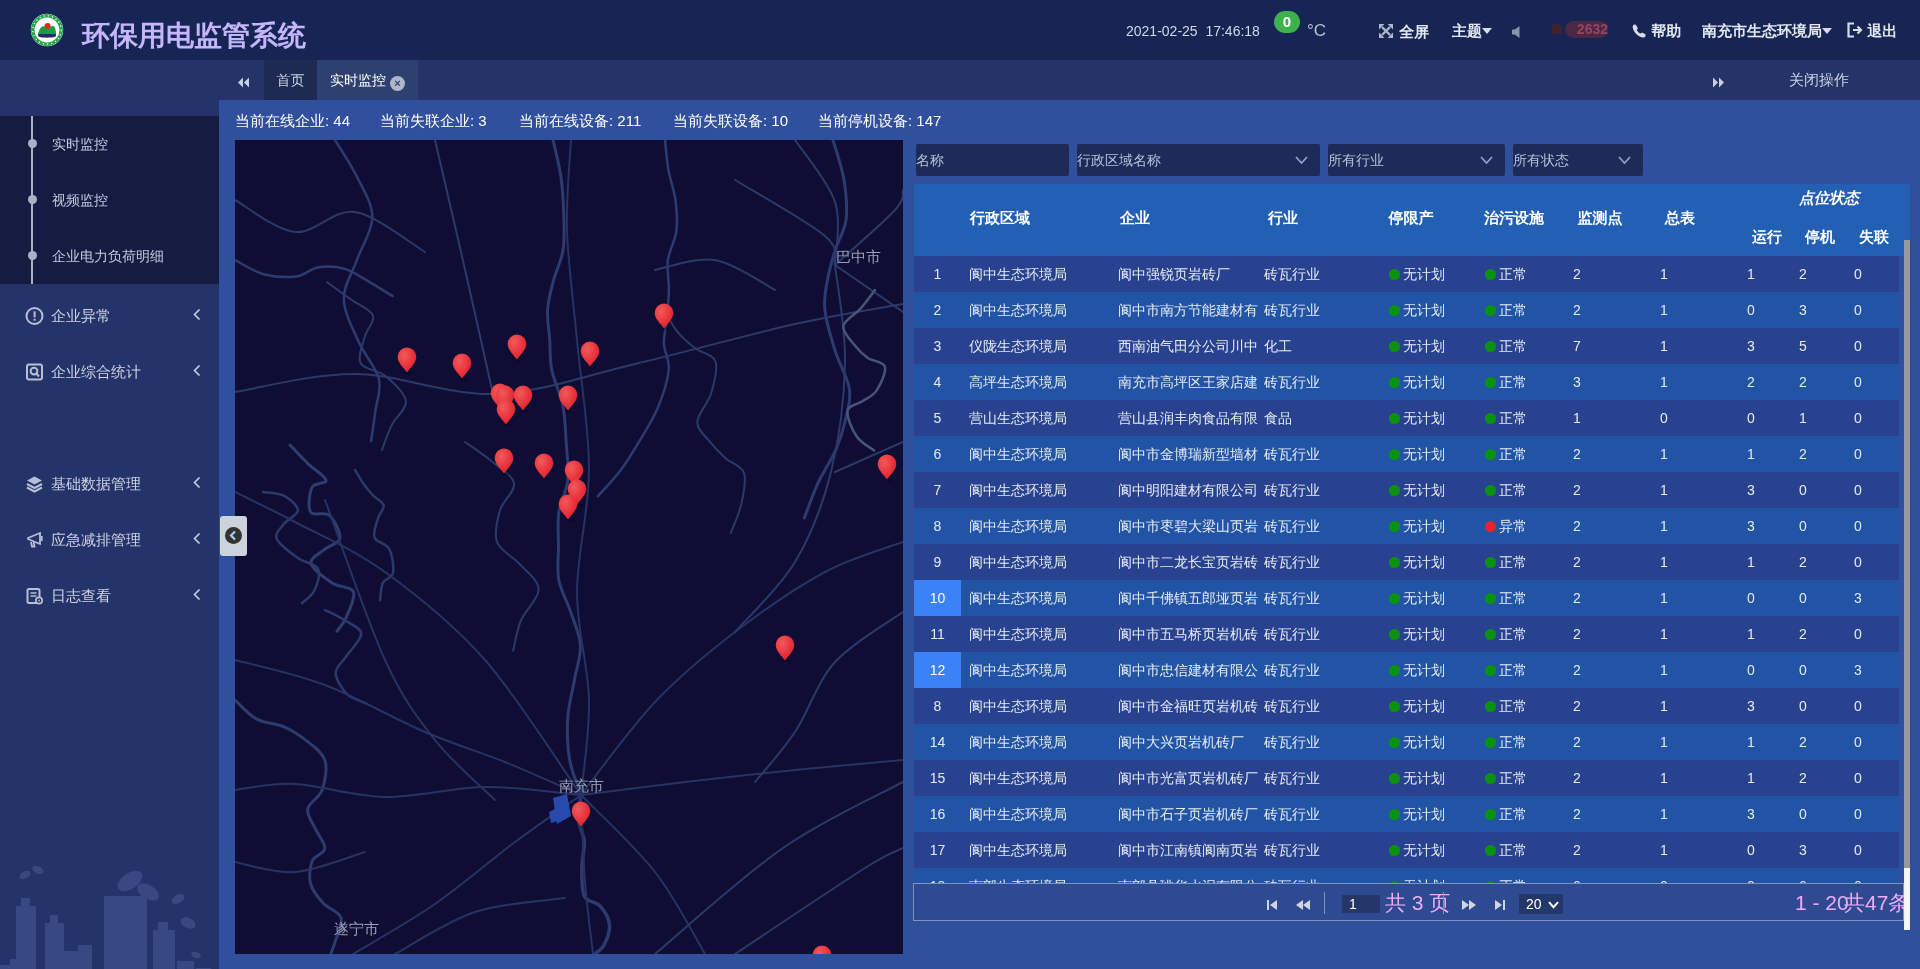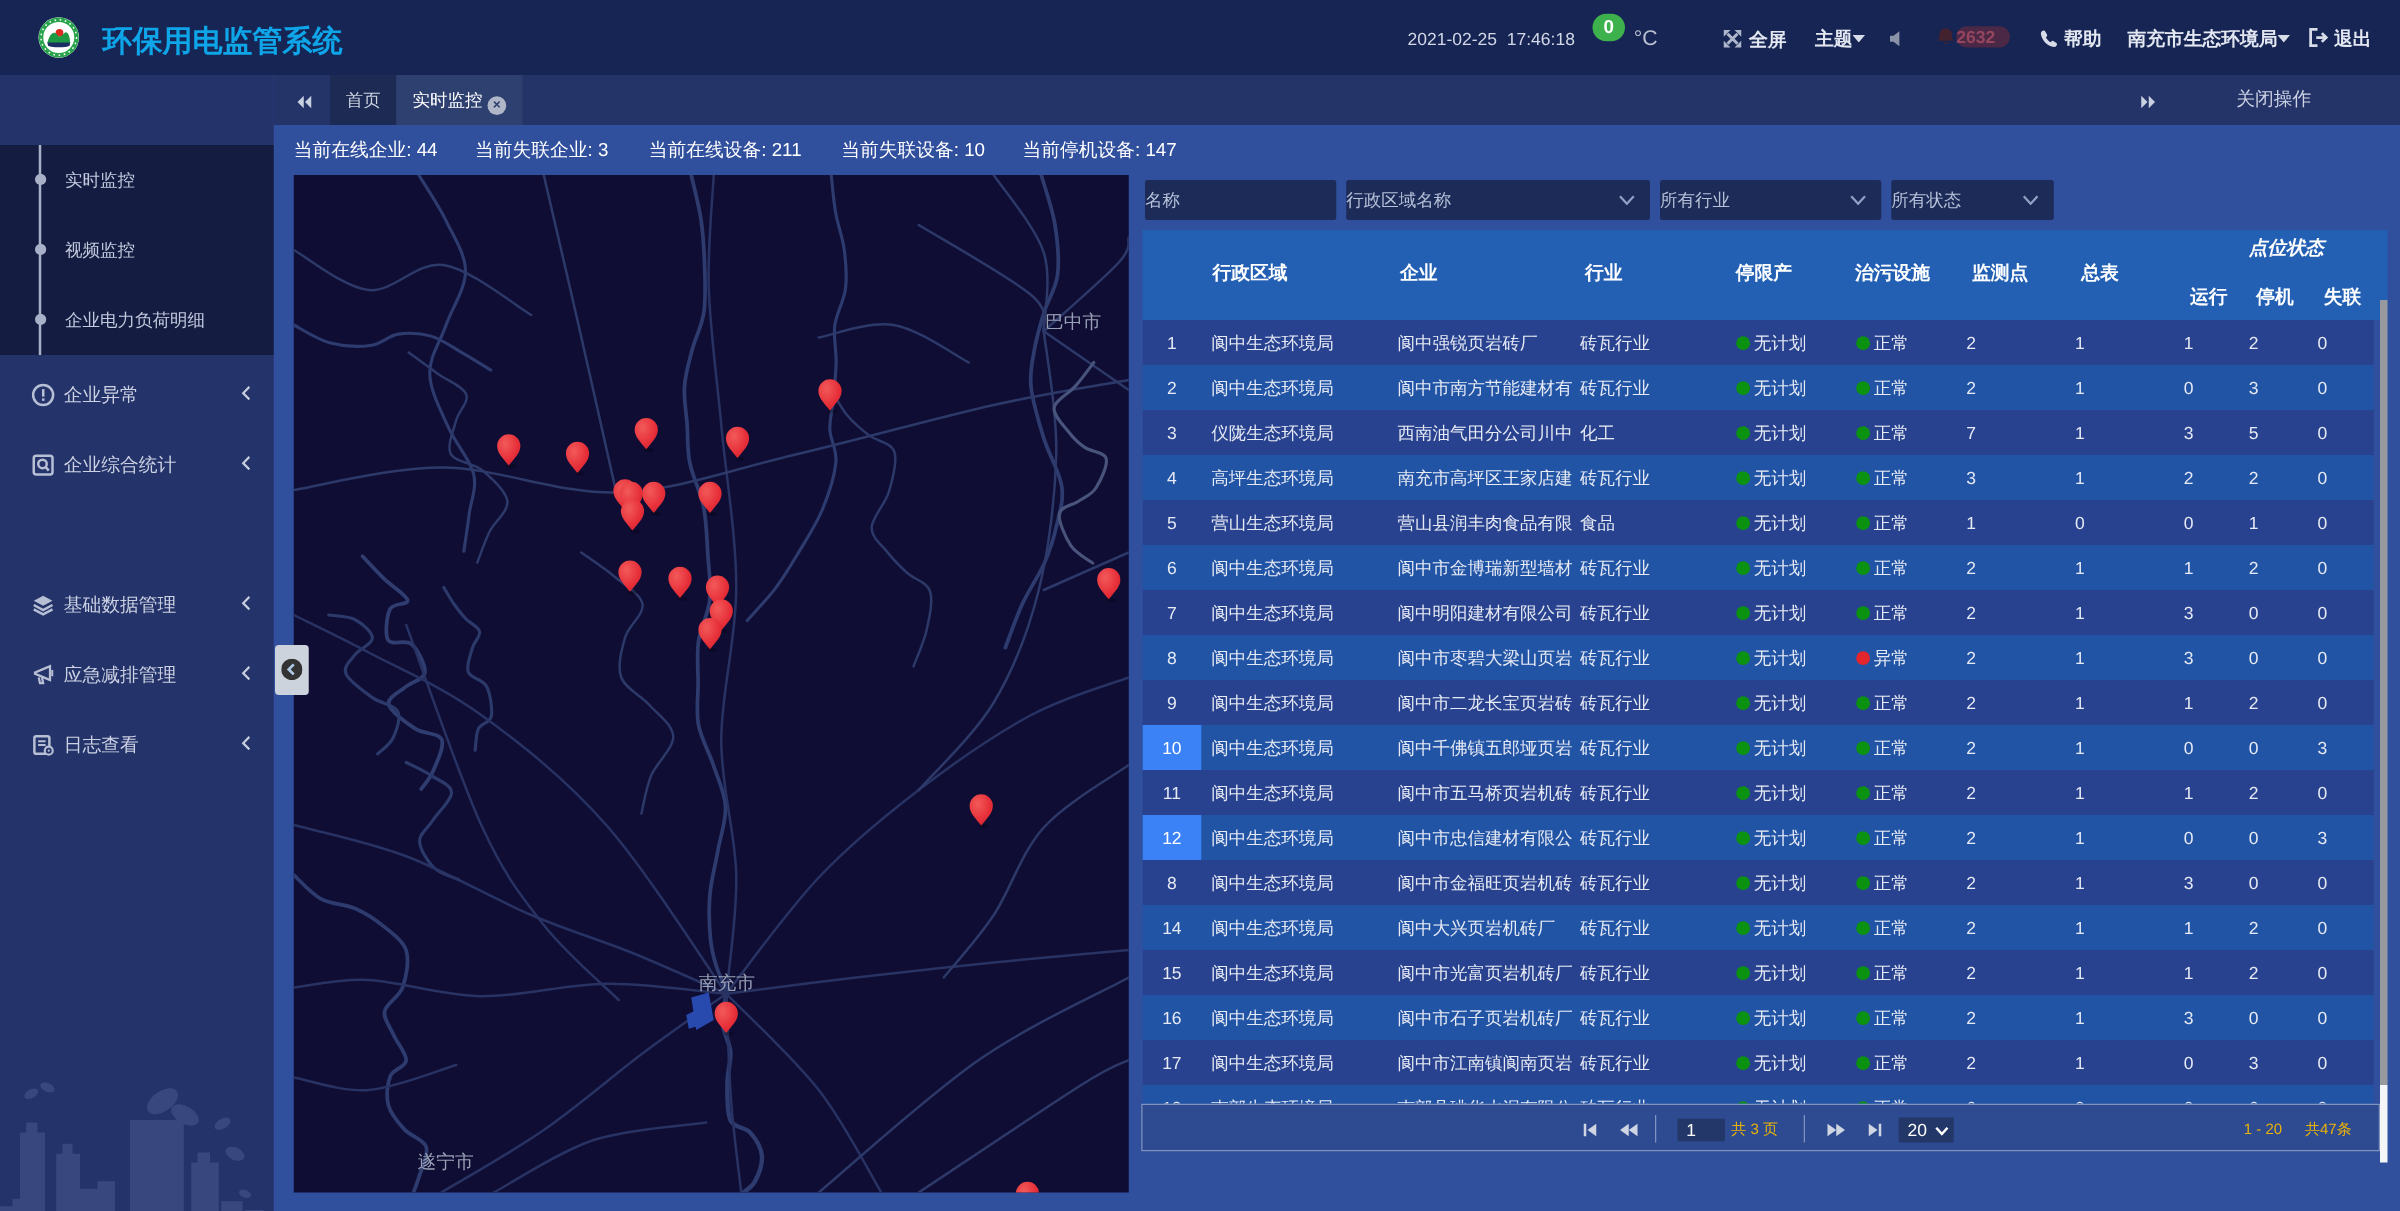--- a/index.html
+++ b/index.html
@@ -1,18 +1,18 @@
 <!DOCTYPE html>
 <html><head><meta charset="utf-8"><title>环保用电监管系统</title><style>
 *{margin:0;padding:0;box-sizing:border-box}
 html,body{width:1920px;height:969px;overflow:hidden;background:#304f9d;
  font-family:"Liberation Sans",sans-serif;}
 .abs{position:absolute}
 #header{position:absolute;left:0;top:0;width:1920px;height:60px;background:#162553;z-index:30}
-#title{position:absolute;left:82px;top:17px;font-size:24px;font-weight:bold;color:#0ea5e9}
+#title{position:absolute;left:82px;top:17px;font-size:28px;font-weight:bold;color:#c4b5fd}
 .htxt{position:absolute;color:#e3e7f1;font-size:15px;font-weight:bold;white-space:nowrap}
 #sidebar{position:absolute;left:0;top:60px;width:219px;height:909px;background:#24336a;z-index:20;overflow:hidden}
 .mitem{position:absolute;left:0;width:219px;height:56px}
 .mitem .txt{position:absolute;left:51px;top:50%;transform:translateY(-50%);font-size:15px;color:#ccd2e3;white-space:nowrap}
 .mitem .chev{position:absolute;right:18px;top:50%;transform:translateY(-50%);color:#99a2bd;font-size:13px}
 .mitem > svg{position:absolute;left:25px;top:50%;transform:translateY(-50%)}
 #submenu{position:absolute;left:0;top:56px;width:219px;height:168px;background:#141d41}
 #submenu .line{position:absolute;left:31px;top:0;width:2px;height:168px;background:#a9b1c8}
 #submenu .dot{position:absolute;left:27.5px;width:9px;height:9px;border-radius:50%;background:#a9b1c8}
 #submenu .stxt{position:absolute;left:52px;font-size:14px;color:#c3cadf;white-space:nowrap}
@@ -38,21 +38,21 @@
 .tr .ca{left:55px}.tr .cb{left:204px}.tr .cc{left:350px}
 .tr .cd{left:475px}.tr .ce{left:571px}
 .tr .v1{left:646px;width:34px;text-align:center}
 .tr .v2{left:733px;width:34px;text-align:center}
 .tr .v3{left:820px;width:34px;text-align:center}
 .tr .v4{left:872px;width:34px;text-align:center}
 .tr .v5{left:927px;width:34px;text-align:center}
 .dotg,.dotr{display:inline-block;width:11px;height:11px;border-radius:50%;margin-right:3px;vertical-align:-1px}
 .dotg{background:#0b9210}.dotr{background:#e3252c}
 #pager{position:absolute;left:694px;top:823px;width:991px;height:38px;background:#2e4a90;border:1px solid #7e93c0}
-#pager .pt{position:absolute;top:0;height:38px;line-height:38px;color:#eab308;font-size:12px;white-space:nowrap}
+#pager .pt{position:absolute;top:0;height:38px;line-height:38px;color:#f0abfc;font-size:21px;white-space:nowrap}
 #sbar{position:absolute;left:1685px;top:124px;width:6px;height:746px;background:#2360b4}
 </style></head><body>
 <div id="header">
     <svg width="34" height="34" viewBox="0 0 34 34" style="position:absolute;left:30px;top:13px">
       <circle cx="17" cy="17" r="16.2" fill="#fff"></circle>
       <circle cx="17" cy="17" r="14.2" fill="none" stroke="#27a44b" stroke-width="3.6"></circle>
       <circle cx="17" cy="17" r="14.2" fill="none" stroke="#fff" stroke-width="1.2" stroke-dasharray="1.3 2.9"></circle>
       <circle cx="17" cy="17" r="11.2" fill="#fff"></circle>
       <circle cx="17.6" cy="13.2" r="3.1" fill="#da2c1f"></circle>
       <path d="M7.8 21.5 C9.5 15.5 11.5 12.8 13.6 13.2 C15.8 13.6 16.2 16.6 18 16.2 C20.6 15.6 21.2 12.4 23.2 12.9 C25.2 13.4 26 17.8 26.2 21.5 Z" fill="#1d9a43"></path>
@@ -74,21 +74,21 @@
     <div class="htxt" style="left:1452px;top:22px">主题<svg width="10" height="6" viewBox="0 0 10 6" style="vertical-align:2px">
         <path d="M0 0 L10 0 L5 6 Z" fill="#d7dce8"></path>
       </svg></div>
     <div class="abs" style="left:1511px;top:22px"><svg width="13" height="14" viewBox="0 0 13 14" style="vertical-align:-3px">
         <path d="M1 4.6 L3.8 4.6 L8.5 1 L8.5 13 L3.8 9.4 L1 9.4 Z" fill="#8b93a8"></path>
       </svg></div>
     <div class="abs" style="left:1549px;top:21px"><svg width="15" height="16" viewBox="0 0 15 16" style="vertical-align:-3px">
         <path d="M7.5 1.5 a5 5 0 0 1 5 5 c0 3.5 1.5 5 1.5 5 L1 11.5 c0 0 1.5 -1.5 1.5 -5 a5 5 0 0 1 5 -5 Z" fill="#43222f"></path>
         <path d="M5.8 13 a1.8 1.8 0 0 0 3.4 0 Z" fill="#43222f"></path>
       </svg></div>
-    <div class="abs" style="left:1565px;top:21px;width:43px;height:17px;border-radius:9px;background:#4b2845;color:#96455f;font-size:14px;font-weight:bold;text-align:left;line-height:17px">2632</div>
+    <div class="abs" style="left:1565px;top:21px;width:43px;height:17px;border-radius:9px;background:#4b2845;color:#96455f;font-size:14px;font-weight:bold;text-align:right;line-height:17px">2632</div>
     <div class="htxt" style="left:1631px;top:22px"><svg width="16" height="16" viewBox="0 0 16 16" style="vertical-align:-3px">
         <path d="M3.2 1.6 C2.3 2.1 1.5 3 1.7 4.2 C2.1 6.8 3.5 9.4 5.5 11.3 C7.4 13.2 9.8 14.3 12.2 14.5 C13.3 14.6 14.1 13.8 14.5 12.9 C14.8 12.2 14.5 11.5 13.9 11.1 L11.9 9.9 C11.3 9.5 10.6 9.6 10.1 10.1 L9.5 10.7 C8.2 10 6.4 8.3 5.7 6.9 L6.3 6.3 C6.8 5.8 6.9 5 6.5 4.4 L5.3 2.4 C4.9 1.7 4 1.3 3.2 1.6 Z" fill="#d7dce8"></path>
       </svg> <span>帮助</span></div>
     <div class="htxt" style="left:1702px;top:22px">南充市生态环境局<svg width="10" height="6" viewBox="0 0 10 6" style="vertical-align:2px">
         <path d="M0 0 L10 0 L5 6 Z" fill="#d7dce8"></path>
       </svg></div>
     <div class="htxt" style="left:1846px;top:22px"><svg width="17" height="16" viewBox="0 0 17 16" style="vertical-align:-2px">
         <path d="M8 1.5 L2.5 1.5 L2.5 14.5 L8 14.5" fill="none" stroke="#d7dce8" stroke-width="2.2"></path>
         <path d="M7 8 L14.5 8 M11.5 4.5 L15 8 L11.5 11.5" stroke="#d7dce8" stroke-width="2.2" fill="none"></path>
       </svg> <span>退出</span></div>

